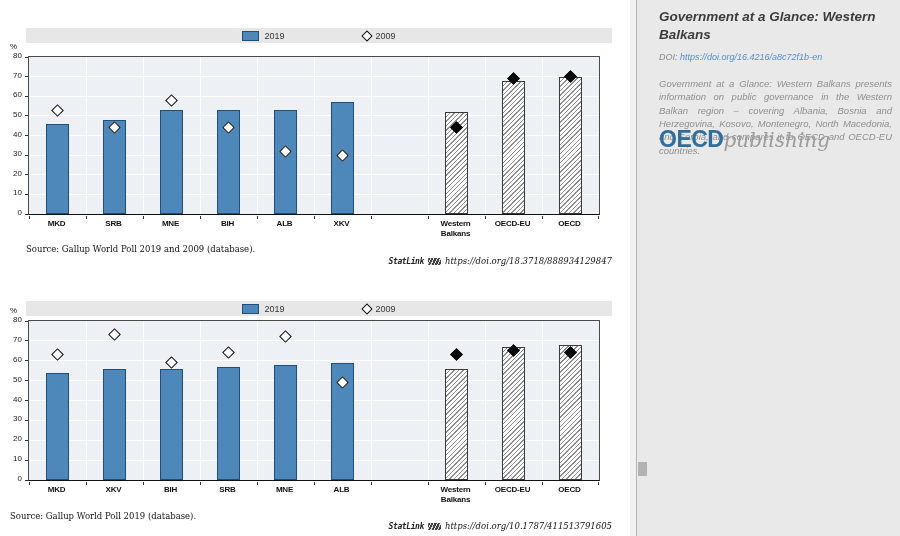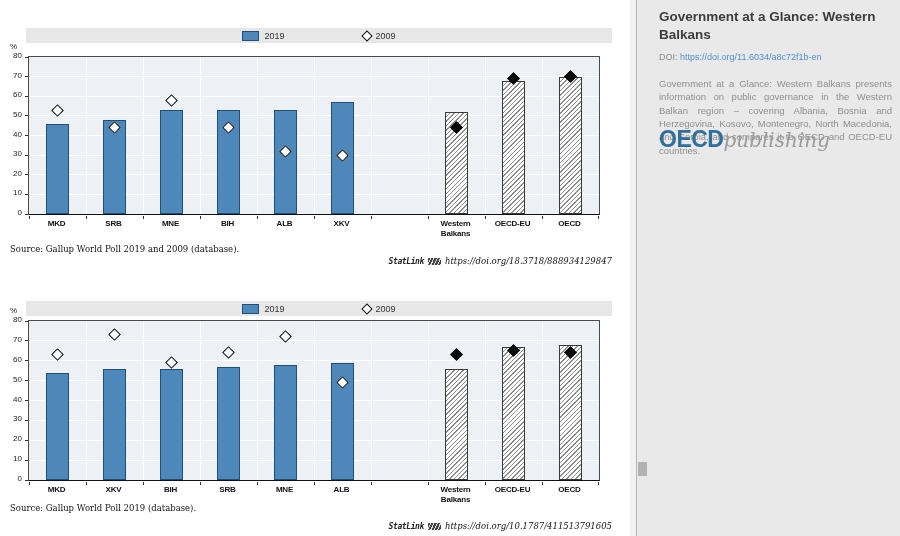--- a/index.html
+++ b/index.html
@@ -46,42 +46,42 @@
              border:1.3px solid #0a0a0a; transform:rotate(45deg); z-index:3; }
   .diamond.filled { background:#0a0a0a; }
 
   .ylab { position:absolute; left:0; width:22px; text-align:right; font-size:8px; color:#222; }
   .ypct { position:absolute; left:0; width:17px; text-align:right; font-size:8px; color:#222; }
   .xlab { position:absolute; text-align:center; font-size:8px; font-weight:bold; color:#111;
           line-height:1.2; letter-spacing:-0.2px; }
 
   .source { position:absolute; left:10px; font-family:"DejaVu Serif", serif;
             font-size:8.5px; color:#111; }
-  #chart0 .source { top:244px; }
-  #chart1 .source { top:231px; }
+  #chart0 .source { top:244px;margin-left:16px; }
+  #chart1 .source { top:239px; }
 
   .statlink { position:absolute; right:18px; display:flex; align-items:center; gap:4px; }
   #chart0 .statlink { top:256px; }
   #chart1 .statlink { top:249px; }
   .statlink-label { font-family:"DejaVu Sans Mono", monospace; font-weight:bold;
                     font-style:italic; font-size:8px; color:#222; letter-spacing:-0.4px; }
   .statlink-icon { width:13px; height:7px; background:#444; border-radius:1px;
       background-image:repeating-linear-gradient(115deg,#444 0 2px,#ddd 2px 3px); }
   .statlink-url { font-family:"DejaVu Serif", serif; font-style:italic; font-size:8.5px;
                   color:#111; text-decoration:none; }
 
   
   .divider { position:absolute; left:630px; top:0; width:6px; height:536px;
              background:#f1f1f1; border-right:1px solid #b5b5b5; }
   .scroll-thumb { position:absolute; left:638px; top:462px; width:9px; height:14px;
                   background:#b2b2b2; z-index:5; }
 
   
   .sidebar { position:absolute; left:637px; top:0; width:263px; height:536px; background:#e9e9e9; }
-  .sidebar-inner { padding:8px 8px 0 22px; }
+  .sidebar-inner { padding:8px 8px 0 22px;font-style:italic; }
   .sb-title { font-size:13.5px; font-weight:bold; color:#3b3b3b; line-height:1.3; }
   .sb-doi { margin-top:9px; font-size:9px; }
   .sb-doi-label { color:#8a8a8a; }
   .sb-doi-link { color:#4e8fd0; text-decoration:none; }
   .sb-desc { margin-top:15px; font-size:9.5px; color:#8f8f8f; line-height:1.4;
              text-align:justify; }
   .sb-logo { position:absolute; left:22px; top:126px; display:flex; align-items:baseline; }
   .sb-logo-oecd { font-size:23px; font-weight:bold; color:#2f6e9d; letter-spacing:-0.5px; }
   .sb-logo-pub  { font-family:"DejaVu Serif", serif; font-style:italic; font-size:20px;
                   color:#9c9c9c; }
@@ -284,21 +284,21 @@
   </div>
 
   <div class="divider"></div>
   <div class="scroll-thumb"></div>
 
   <div class="sidebar">
     <div class="sidebar-inner">
       <div class="sb-title">Government at a Glance: Western Balkans</div>
       <div class="sb-doi">
         <span class="sb-doi-label">DOI:</span>
-        <a class="sb-doi-link" href="#">https://doi.org/11.6034/a8c72f1b-en</a>
+        <a class="sb-doi-link" href="#">https://doi.org/16.4216/a8c72f1b-en</a>
       </div>
       <div class="sb-desc">Government at a Glance: Western Balkans presents information on public governance in the Western Balkan region – covering Albania, Bosnia and Herzegovina, Kosovo, Montenegro, North Macedonia, and Serbia, and compares it to OECD and OECD-EU countries.</div>
     </div>
     <div class="sb-logo">
       <span class="sb-logo-oecd">OECD</span>
       <span class="sb-logo-pub">publishing</span>
     </div>
   </div>
 
 </div>

